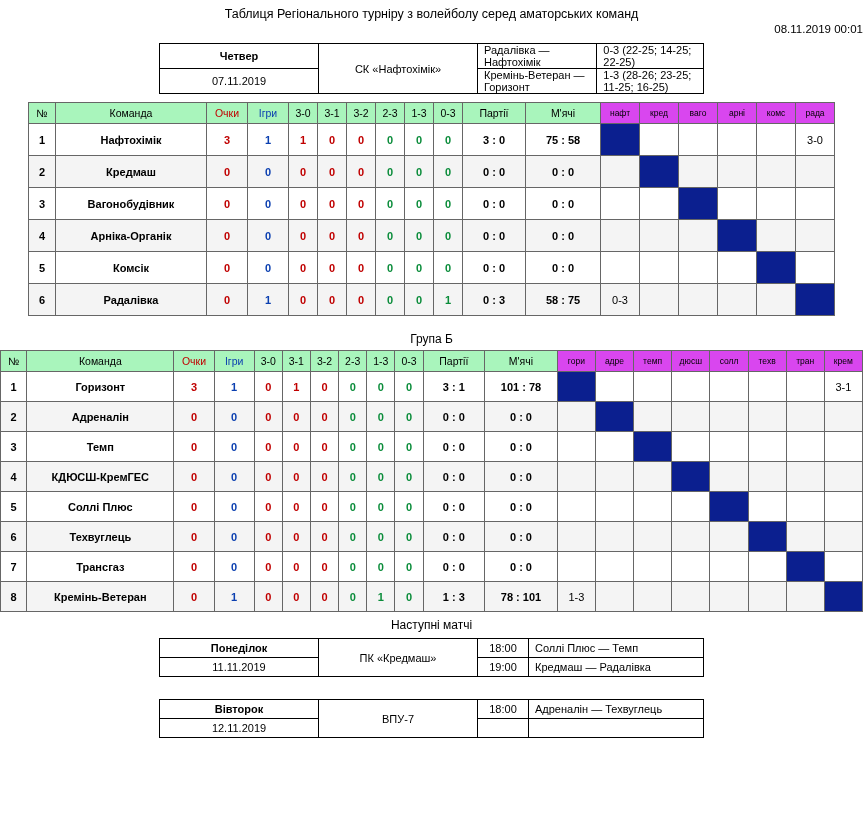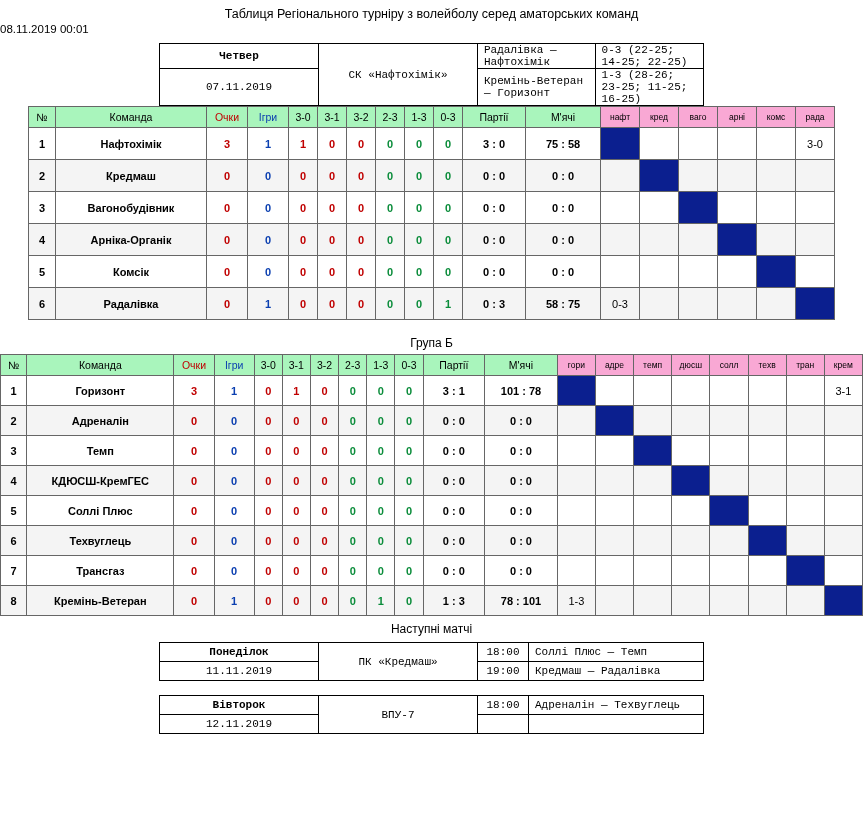--- a/index.html
+++ b/index.html
@@ -1,35 +1,35 @@
 <!DOCTYPE html>
 <html><head>
 <meta charset="utf-8">
 <style>
   html,body{margin:0;padding:0;background:#ffffff;}
   body{width:863px;height:840px;font-family:"Liberation Sans",sans-serif;color:#000;overflow:hidden;}
   .page{position:relative;width:863px;height:804px;}
   .title{text-align:center;font-size:12.5px;padding-top:7px;line-height:15px;}
-  .subtitle{text-align:left;font-size:11.5px;line-height:15px;}
+  .subtitle{text-align:right;font-size:11.5px;line-height:15px;}
   .grp-label{text-align:center;font-size:12px;margin:6px 0 4px 0;}
   table{border-collapse:collapse;}
   
-  .sched{margin:6px auto 0 auto;width:545px;font-family:Liberation Mono, monospace;}
+  .sched{margin:6px auto 8px auto;width:545px;}
   .sched td{border:1px solid #000;font-size:11px;height:18px;padding:0 4px;}
   .sched .day{width:150px;text-align:center;font-weight:bold;}
   .sched .date{width:150px;text-align:center;}
   .sched .venue{width:150px;text-align:center;}
   .sched .time{width:42px;text-align:center;}
   .sched .match{text-align:left;padding-left:6px;border-radius:6px;}
   .sched .mline{text-align:left;padding-left:6px;}
   
   .stand{margin:0 auto;}
   .stand td,.stand th{border:1px solid #666;font-size:11px;padding:0;text-align:center;}
   .stand thead th{background:#a9f5bc;height:20px;font-weight:normal;font-size:10.5px;}
-  .stand thead th.abbr{background:#f9a8d4;font-size:8.5px;}
+  .stand thead th.abbr{background:#d946ef;font-size:8.5px;}
   .c-num{width:26px;font-weight:bold;font-size:13px;}
   .c-team{width:150px;text-align:center;font-weight:bold;font-size:13px;}
   .c-pts{width:40px;font-weight:bold;font-size:13px;color:#c00000;}
   .c-games{width:40px;font-weight:bold;font-size:13px;color:#0b3fb0;}
   .c-s{width:28px;font-size:12px;font-weight:bold;}
   .s30{color:#c00000;}
   .s31{color:#c00000;}
   .s32{color:#c00000;}
   .s23{color:#0a8c3a;}
   .s13{color:#0a8c3a;}

